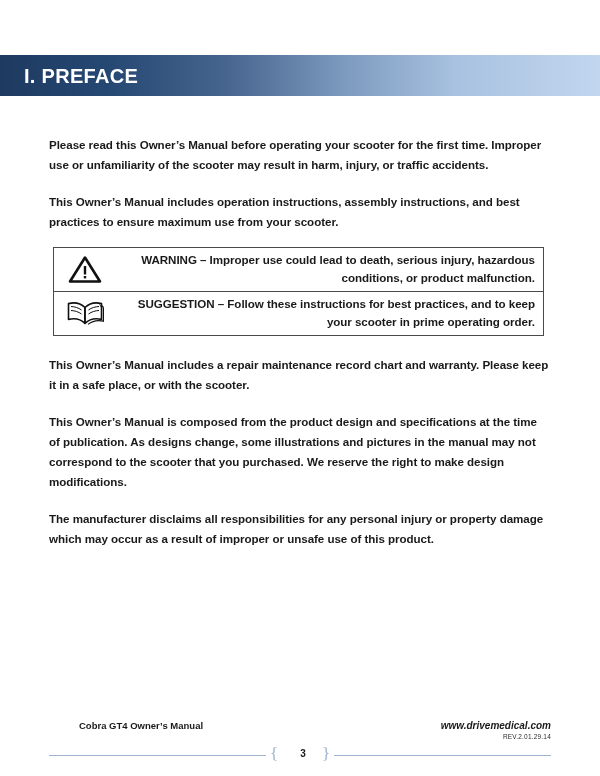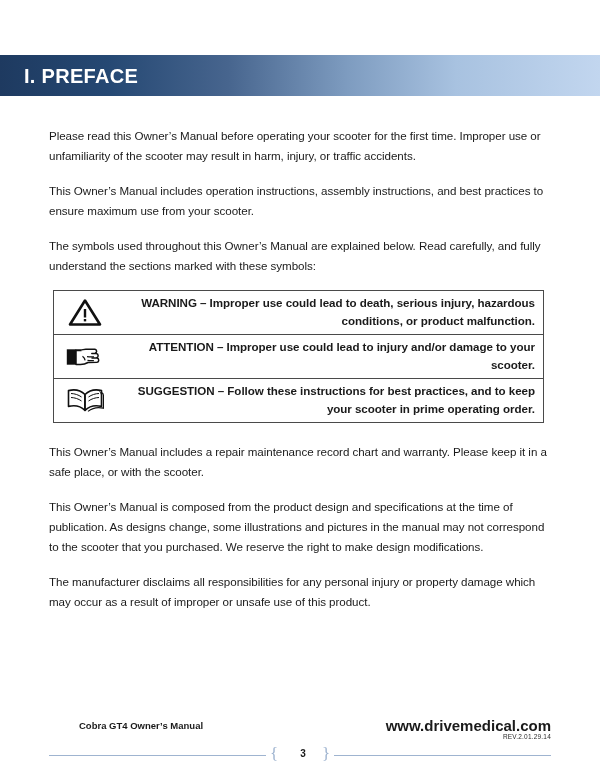--- a/index.html
+++ b/index.html
@@ -44,23 +44,23 @@
   }
 
   
   .content {
     position: absolute;
     left: 49px;
     top: 118px;
     width: 500px;
   }
   p.para {
-    margin: 8px 0 15px 0;
+    margin: 17px 0 15px 0;
     font-size: 11.6px;
-    font-weight: normal;
+    font-weight: bold;
     line-height: 20px;
     color: #1a1a1a;
     letter-spacing: -0.05px;
   }
   p.para.tight {
     margin-bottom: 14px;
   }
 
   
   .symbols-table {
@@ -113,25 +113,26 @@
     font-weight: bold;
     color: #1a1a1a;
   }
   .footer-right {
     position: absolute;
     right: 49px;
     top: 4px;
     text-align: right;
   }
   .footer-url {
-    font-size: 15px;
+    font-size: 10px;
     font-weight: bold;
     color: #1a1a1a;
     display: block;
     line-height: 12px;
+    font-style: italic;
   }
   .footer-rev {
     font-size: 6.5px;
     font-weight: normal;
     color: #2b2b2b;
     display: block;
     line-height: 10px;
     letter-spacing: 0.2px;
   }
   .footer-rule {
@@ -177,50 +178,32 @@
 <div class="page">
 
   <div class="header-banner">
     <div class="header-title">I. PREFACE</div>
   </div>
 
   <div class="content">
 
     <p class="para">Please read this Owner’s Manual before operating your scooter for the first time. Improper use or unfamiliarity of the scooter may result in harm, injury, or traffic accidents.</p>
     <p class="para">This Owner’s Manual includes operation instructions, assembly instructions, and best practices to ensure maximum use from your scooter.</p>
-    <p class="para tight">The symbols used throughout this Owner’s Manual are explained below. Read carefully, and fully understand the sections marked with these symbols:</p>
 
     <table class="symbols-table">
       <tbody>
         <tr>
           <td class="sym-icon-cell">
             <svg class="sym-icon" width="34" height="29" viewBox="0 0 34 29">
               <path d="M17 2.5 L32 26.5 L2 26.5 Z" fill="none" stroke="#111111" stroke-width="2.6" stroke-linejoin="round"></path>
               <rect x="15.8" y="11" width="2.4" height="8.5" fill="#111111"></rect>
               <rect x="15.8" y="21" width="2.4" height="2.4" fill="#111111"></rect>
             </svg>
           </td>
           <td class="sym-text-cell">WARNING – Improper use could lead to death, serious injury, hazardous conditions, or product malfunction.</td>
-        </tr>
-        <tr>
-          <td class="sym-icon-cell">
-            <svg class="sym-icon" width="38" height="26" viewBox="0 0 38 26">
-              <rect x="1.5" y="6" width="8" height="14" fill="#111111" stroke="#111111" stroke-width="1.4"></rect>
-              <path d="M10 6.5 h5.5 a3.2 3.2 0 0 1 0 0 v0 M10 6 v14.5 h4.5
-                       c3.5 0 5.5 -0.8 7.5 -2
-                       l9 -0.2 a2.2 2.2 0 0 0 0 -4.3 l-5 -0.1
-                       l4.4 -0.1 a2.2 2.2 0 0 0 0 -4.3 l-4.6 -0.1
-                       l3.2 -0.1 a2.1 2.1 0 0 0 0 -4.1 l-9.2 0.1
-                       c-2.1 0 -3 0.6 -5.3 0.7 z" fill="#ffffff" stroke="#111111" stroke-width="1.5" stroke-linejoin="round"></path>
-              <path d="M21 12.6 c2.4 0.3 4.6 0.3 7 0.2" fill="none" stroke="#111111" stroke-width="1.2"></path>
-              <path d="M21.5 16.4 c2.2 0.3 4.2 0.3 6.4 0.2" fill="none" stroke="#111111" stroke-width="1.2"></path>
-              <path d="M16.5 12.2 c1.6 1.2 2.4 2.6 2.6 4.2" fill="none" stroke="#111111" stroke-width="1.2"></path>
-            </svg>
-          </td>
-          <td class="sym-text-cell">ATTENTION – Improper use could lead to injury and/or damage to your scooter.</td>
         </tr>
         <tr>
           <td class="sym-icon-cell">
             <svg class="sym-icon" width="40" height="28" viewBox="0 0 40 28">
               <path d="M20 7.5 C15.5 3.2 9 2.2 3.5 3.6 L3.5 19.4 C9 18 15.5 19 20 23.3 Z" fill="#ffffff" stroke="#111111" stroke-width="1.6" stroke-linejoin="round"></path>
               <path d="M20 7.5 C24.5 3.2 31 2.2 36.5 3.6 L36.5 19.4 C31 18 24.5 19 20 23.3 Z" fill="#ffffff" stroke="#111111" stroke-width="1.6" stroke-linejoin="round"></path>
               <path d="M20 7.5 L20 23.3" fill="none" stroke="#111111" stroke-width="1.3"></path>
               <path d="M36.5 5.6 C37.8 6.2 38.4 7 38.4 8.2 L38.4 21.2 C33.6 20 27.6 20.8 23 24.4" fill="none" stroke="#111111" stroke-width="1.2"></path>
               <path d="M34.5 4.6 C35.6 5.2 36 6 36 7.2" fill="none" stroke="#111111" stroke-width="1"></path>
               <path d="M6 6.5 C9.5 6.6 13.5 7.8 16.5 10" fill="none" stroke="#111111" stroke-width="1"></path>

